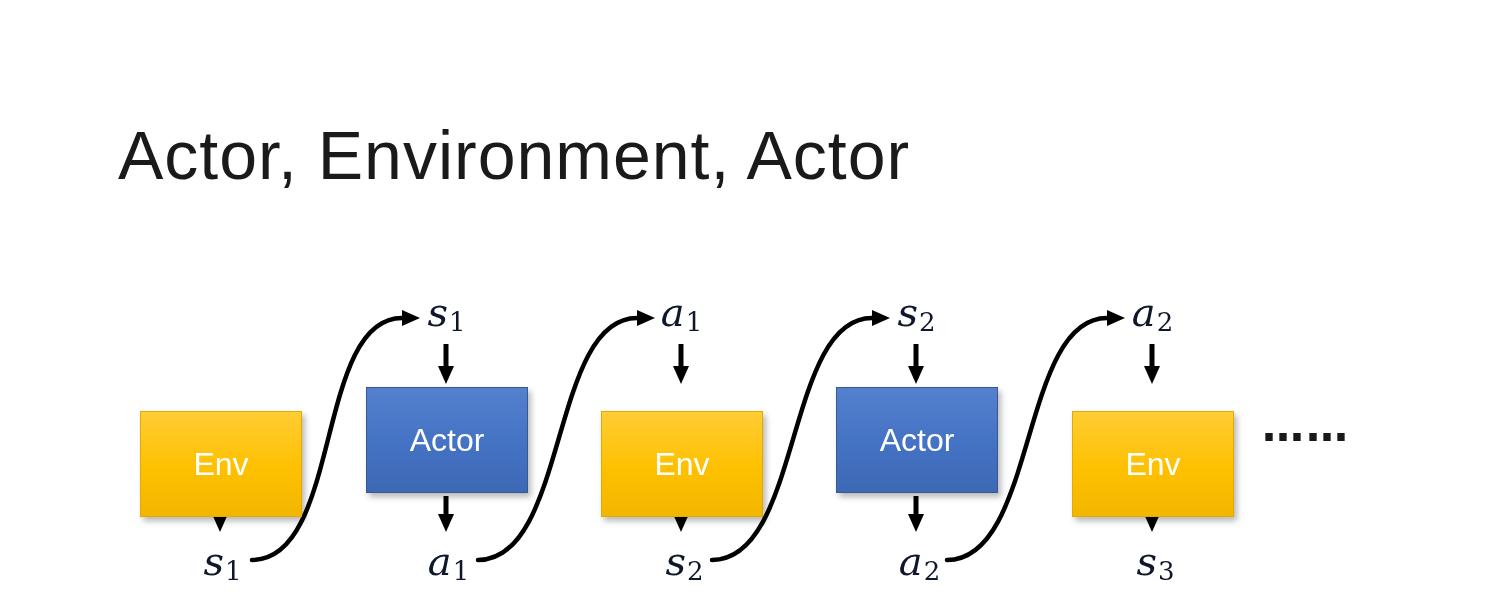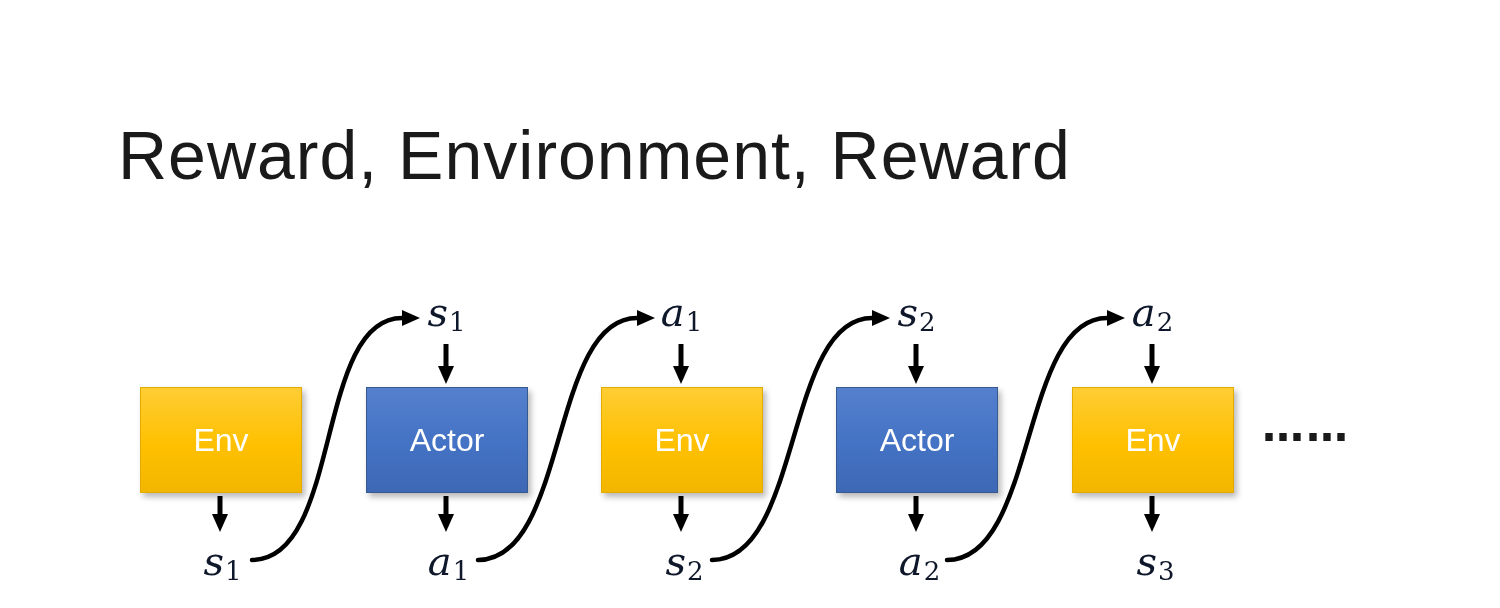--- a/index.html
+++ b/index.html
@@ -43,20 +43,21 @@
     display: flex;
     align-items: center;
     justify-content: center;
     color: #ffffff;
     font-size: 32px;
     box-shadow: 3px 4px 6px rgba(0,0,0,0.28);
   }
   .env {
     background: linear-gradient(180deg, #ffcd34 0%, #fec000 55%, #f3b600 100%);
     border: 1px solid #e3ab00;
+    margin-top: 24px;
   }
   .actor {
     background: linear-gradient(180deg, #5480cd 0%, #4472c4 55%, #3d68b4 100%);
     border: 1px solid #36598f;
   }
   .mlabel {
     position: absolute;
     width: 80px;
     text-align: center;
     color: #0f172a;
@@ -85,21 +86,21 @@
     letter-spacing: 2px;
     color: #1a1a1a;
     font-family: "DejaVu Sans", sans-serif;
   }
 </style>
 </head>
 <body>
 
 <div class="slide">
 
-  <h1 class="title">Reward, Environment, Reward</h1>
+  <h1 class="title">Actor, Environment, Actor</h1>
 
   <svg class="arrows" viewBox="0 0 1500 608" xmlns="http://www.w3.org/2000/svg">
     <defs>
       <marker id="ah" markerUnits="userSpaceOnUse" markerWidth="20" markerHeight="18" refX="0" refY="8" orient="auto">
         <path d="M0,0 L18,8 L0,16 Z" fill="#000000"></path>
       </marker>
     </defs>
 
     <path d="M446 344 L446 366" stroke="#000" stroke-width="5" fill="none" marker-end="url(#ah)"></path>
     <path d="M681 344 L681 366" stroke="#000" stroke-width="5" fill="none" marker-end="url(#ah)"></path>

